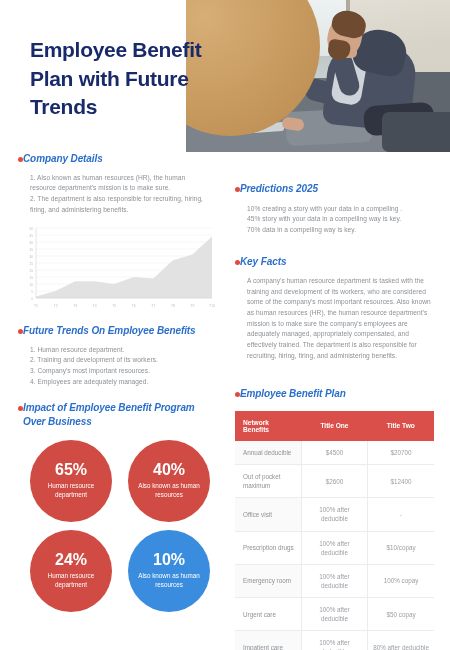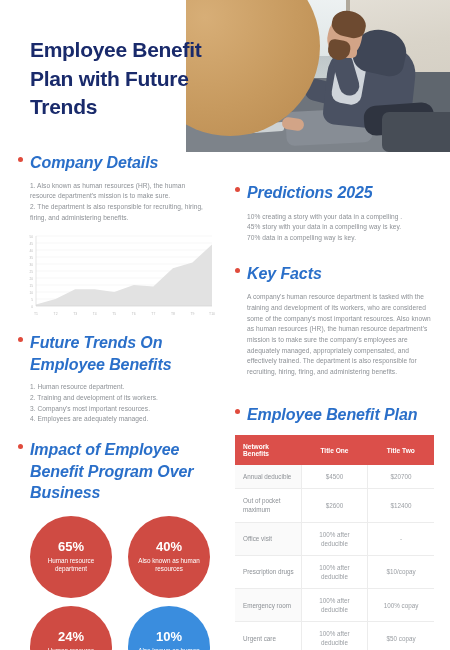--- a/index.html
+++ b/index.html
@@ -124,22 +124,22 @@
     font-size: 21px; font-weight: bold; line-height: 1.36;
     color: #192a6b; letter-spacing: -.3px; z-index: 5;
   }
 
   
   .cols { position: absolute; top: 152px; left: 0; width: 450px; }
   .colL { position: absolute; left: 0; top: 0; width: 225px; padding: 0 14px 0 18px; }
   .colR { position: absolute; left: 225px; top: 0; width: 225px; padding: 0 16px 0 10px; }
 
   .sec-head {
-    display: flex; align-items: flex-start; gap: 7px;
-    color: #2a6fc9; font-size: 16px; font-weight: bold; font-style: italic;
+    display: flex; align-items: flex-start; 
+    color: #2a6fc9; font-size: 10px; font-weight: bold; font-style: italic;
     line-height: 1.35; letter-spacing: -.1px;
   }
   .dot {
     flex: none; width: 5px; height: 5px; border-radius: 50%;
     background: #e04b3c; margin-top: 5px;
   }
   .body-txt {
     color: #8d9196; font-size: 6.6px; line-height: 1.62; letter-spacing: .05px;
   }
   .body-txt.indent { padding-left: 12px; }
@@ -150,21 +150,21 @@
 
   
   .circles {
     position: relative; width: 200px; height: 172px; margin-left: 6px;
   }
   .circ {
     position: absolute; width: 82px; height: 82px; border-radius: 50%;
     display: flex; flex-direction: column; align-items: center; justify-content: center;
     color: #fff; text-align: center; padding: 0 7px;
   }
-  .circ .pct { font-size: 13px; font-weight: bold; line-height: 1; margin-bottom: 4px; }
+  .circ .pct { font-size: 16px; font-weight: bold; line-height: 1; margin-bottom: 4px; }
   .circ .lbl { font-size: 6.3px; line-height: 1.42; }
   .c0 { left: 6px;  top: 0; }
   .c1 { left: 104px; top: 0; }
   .c2 { left: 6px;  top: 90px; }
   .c3 { left: 104px; top: 90px; }
 
   
   table.bplan { width: 100%; border-collapse: collapse; table-layout: fixed; }
   table.bplan thead th {
     background: #db4f4a; color: #fff; font-size: 6.6px; font-weight: bold;

